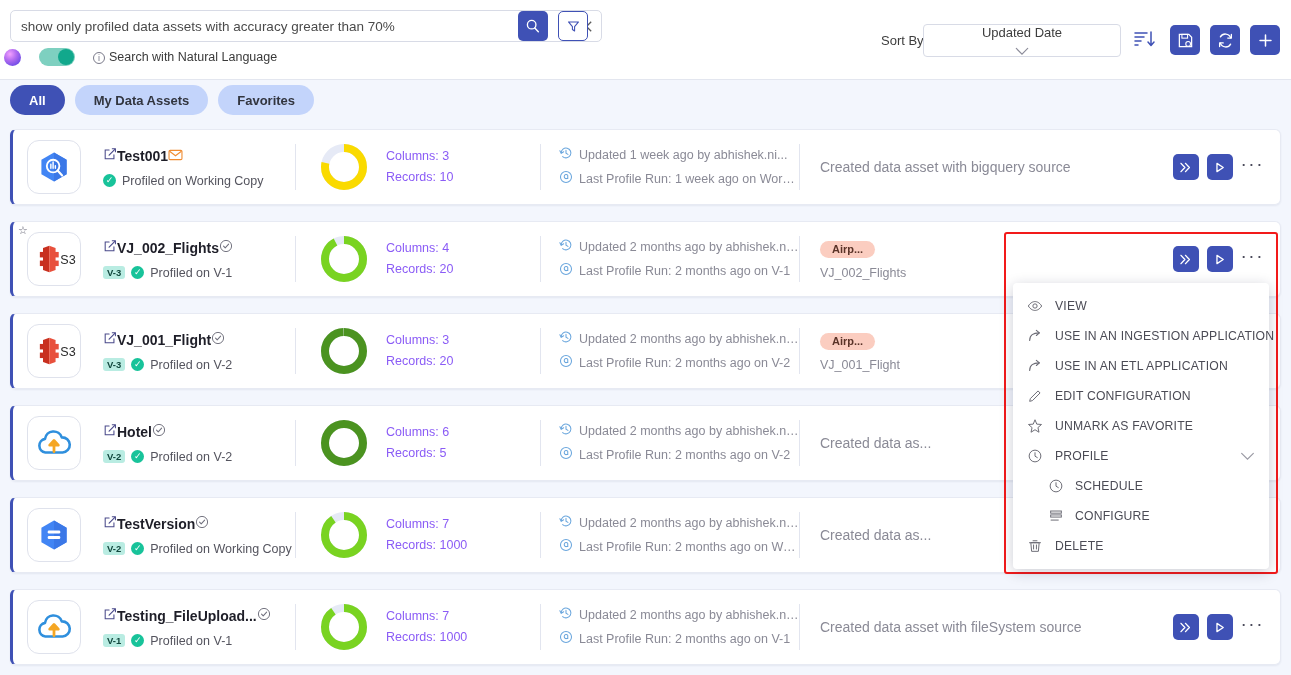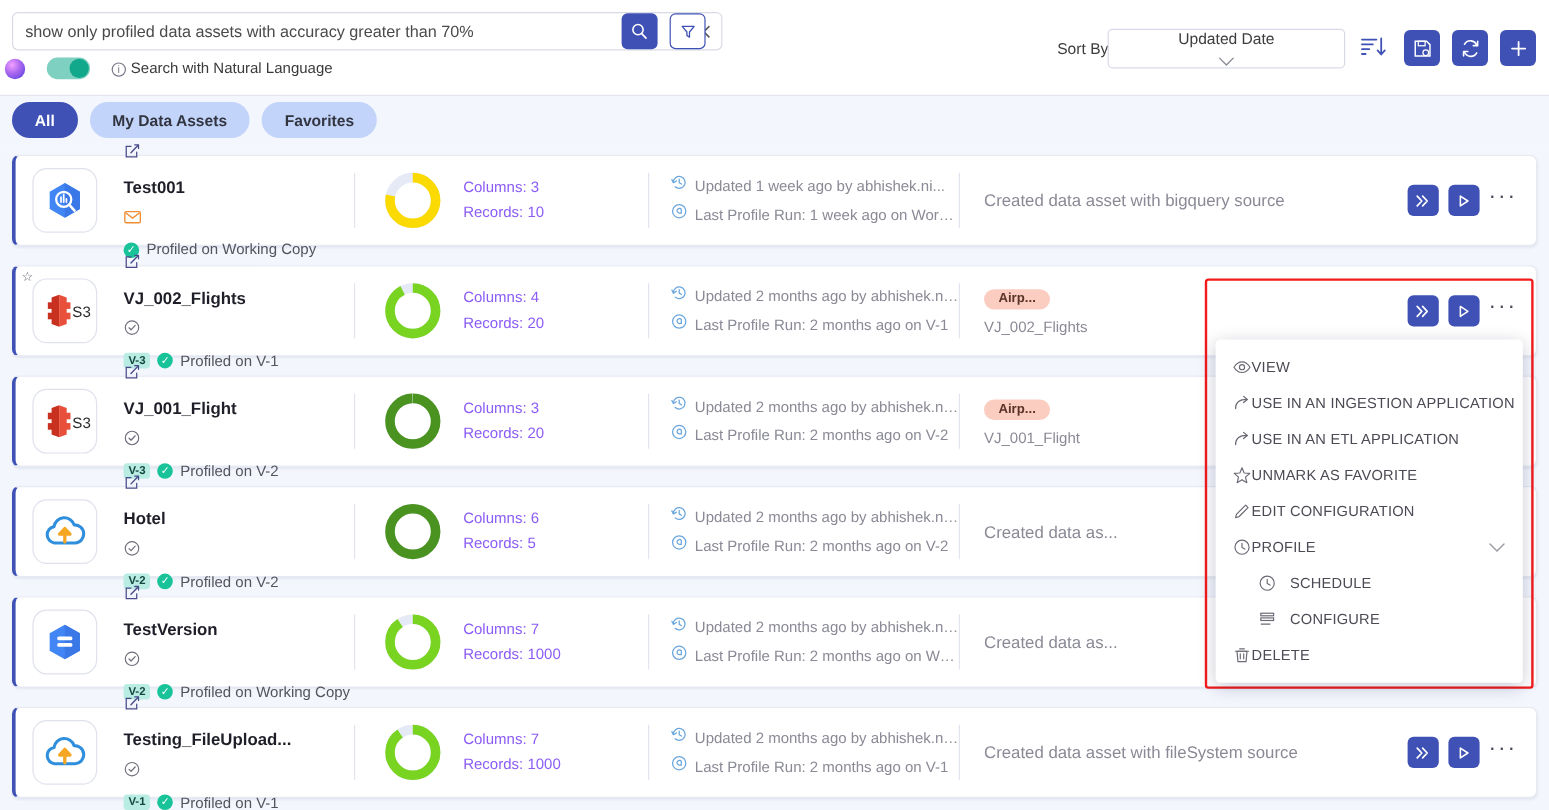--- a/index.html
+++ b/index.html
@@ -88,21 +88,21 @@
     display:flex; align-items:center;
   }
   .fav-star { position:absolute; left:5px; top:2px; color:#6b6b7b; font-size:11px; }
 
   .src-icon {
     width:54px; height:54px; margin-left:14px; border-radius:12px;
     border:1px solid #dfe2ec; background:#fff;
     display:flex; align-items:center; justify-content:center; flex:0 0 auto;
   }
   .name-col { margin-left:22px; width:192px; flex:0 0 auto; }
-  .name-line { display:flex; gap:10px;flex-direction:column; }
+  .name-line { display:flex; align-items:center; gap:0; }
   .asset-name { font-size:14px; font-weight:bold; color:#1e1e28; white-space:nowrap; }
   .sub-line { display:flex; align-items:center; gap:6px; margin-top:9px; }
   .vbadge {
     background:#b9ece2; color:#12483e; font-size:9.5px; font-weight:bold;
     border-radius:3px; padding:1.5px 4px; line-height:1;
   }
   .sub-text { font-size:12.5px; color:#54545e; white-space:nowrap; }
   .ok-dot {
     width:13px; height:13px; border-radius:50%; background:#18c39a;
     display:inline-flex; align-items:center; justify-content:center;
@@ -139,21 +139,21 @@
     position:absolute; left:1004px; top:232px; width:274px; height:342px;
     border:2.5px solid #f21a1a; border-radius:3px; pointer-events:none; z-index:40;
   }
   .ctx-menu {
     position:absolute; left:1013px; top:283px; width:256px;
     background:#fff; border-radius:4px; z-index:45;
     box-shadow:0 3px 14px rgba(20,25,60,.22); padding:8px 0;
   }
   .ctx-item {
     display:flex; align-items:center; height:30px; padding:0 14px; cursor:pointer;
-    font-size:12.2px; color:#4b4b55; letter-spacing:.2px; 
+    font-size:12.2px; color:#4b4b55; letter-spacing:.2px; gap:12px;
   }
   .ctx-item.sub { padding-left:35px; gap:11px; }
   .ctx-label { flex:1; white-space:nowrap; }
   .ctx-ico { width:16px; height:16px; display:flex; align-items:center; justify-content:center; color:#6a6a74; flex:0 0 auto;}
 </style>
 </head>
 <body>
 
 <div class="app">
 
@@ -719,32 +719,32 @@
             <svg width="16" height="16" viewBox="0 0 18 18">
               <path d="M3 14 C3 8 7 5.5 13.5 5.5" fill="none" stroke="#6a6a74" stroke-width="1.2" stroke-linecap="round"></path>
               <path d="M10.5 2.6 L14 5.5 L10.5 8.4" fill="none" stroke="#6a6a74" stroke-width="1.2" stroke-linecap="round" stroke-linejoin="round"></path>
             </svg>
           </span>
                  <span class="ctx-label">USE IN AN ETL APPLICATION</span>
                  </div>
         <div class="ctx-item">
           <span class="ctx-ico">
             <svg width="16" height="16" viewBox="0 0 18 18">
-              <path d="M9 2 L11 6.9 L16.3 7.3 L12.3 10.8 L13.5 16 L9 13.2 L4.5 16 L5.7 10.8 L1.7 7.3 L7 6.9 Z" fill="none" stroke="#6a6a74" stroke-width="1.1" stroke-linejoin="round"></path>
-            </svg>
-          </span>
-                 <span class="ctx-label">UNMARK AS FAVORITE</span>
+              <path d="M3 15 L3.8 11.9 L12.4 3.3 L14.7 5.6 L6.1 14.2 Z" fill="none" stroke="#6a6a74" stroke-width="1.1" stroke-linejoin="round"></path>
+            </svg>
+          </span>
+                 <span class="ctx-label">EDIT CONFIGURATION</span>
                  </div>
         <div class="ctx-item">
           <span class="ctx-ico">
             <svg width="16" height="16" viewBox="0 0 18 18">
-              <path d="M3 15 L3.8 11.9 L12.4 3.3 L14.7 5.6 L6.1 14.2 Z" fill="none" stroke="#6a6a74" stroke-width="1.1" stroke-linejoin="round"></path>
-            </svg>
-          </span>
-                 <span class="ctx-label">EDIT CONFIGURATION</span>
+              <path d="M9 2 L11 6.9 L16.3 7.3 L12.3 10.8 L13.5 16 L9 13.2 L4.5 16 L5.7 10.8 L1.7 7.3 L7 6.9 Z" fill="none" stroke="#6a6a74" stroke-width="1.1" stroke-linejoin="round"></path>
+            </svg>
+          </span>
+                 <span class="ctx-label">UNMARK AS FAVORITE</span>
                  </div>
         <div class="ctx-item">
           <span class="ctx-ico">
             <svg width="16" height="16" viewBox="0 0 18 18">
               <circle cx="9" cy="9" r="6.6" fill="none" stroke="#6a6a74" stroke-width="1.1"></circle>
               <path d="M9 5.3 V9.2 L11.6 10.8" fill="none" stroke="#6a6a74" stroke-width="1.1" stroke-linecap="round"></path>
             </svg>
           </span>
                  <span class="ctx-label">PROFILE</span>
                  <svg width="15" height="9" viewBox="0 0 16 10">

